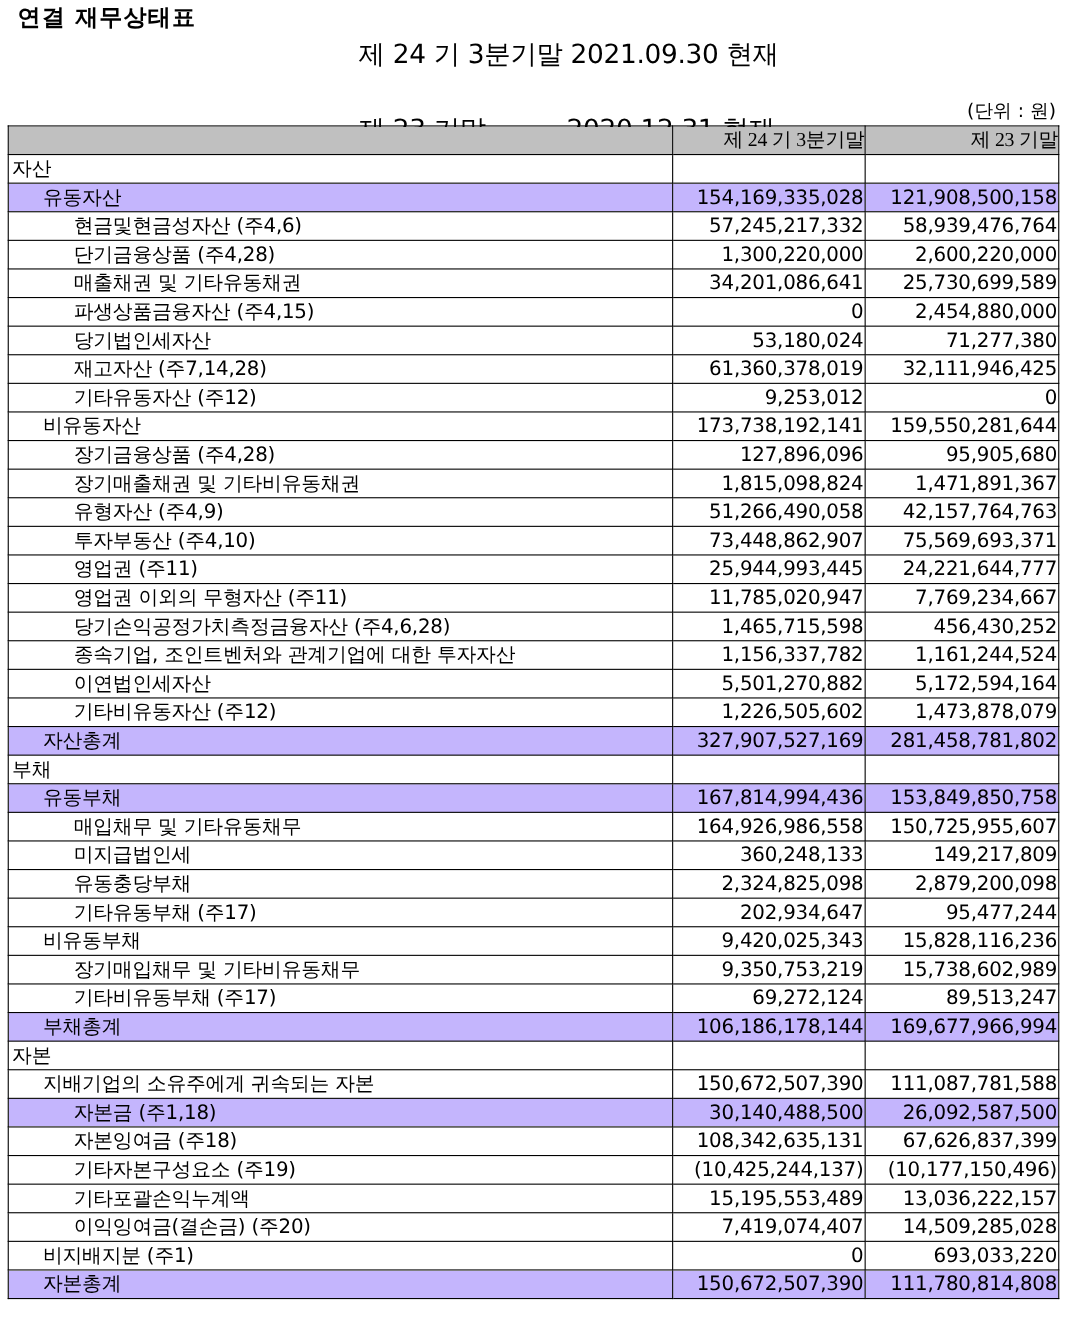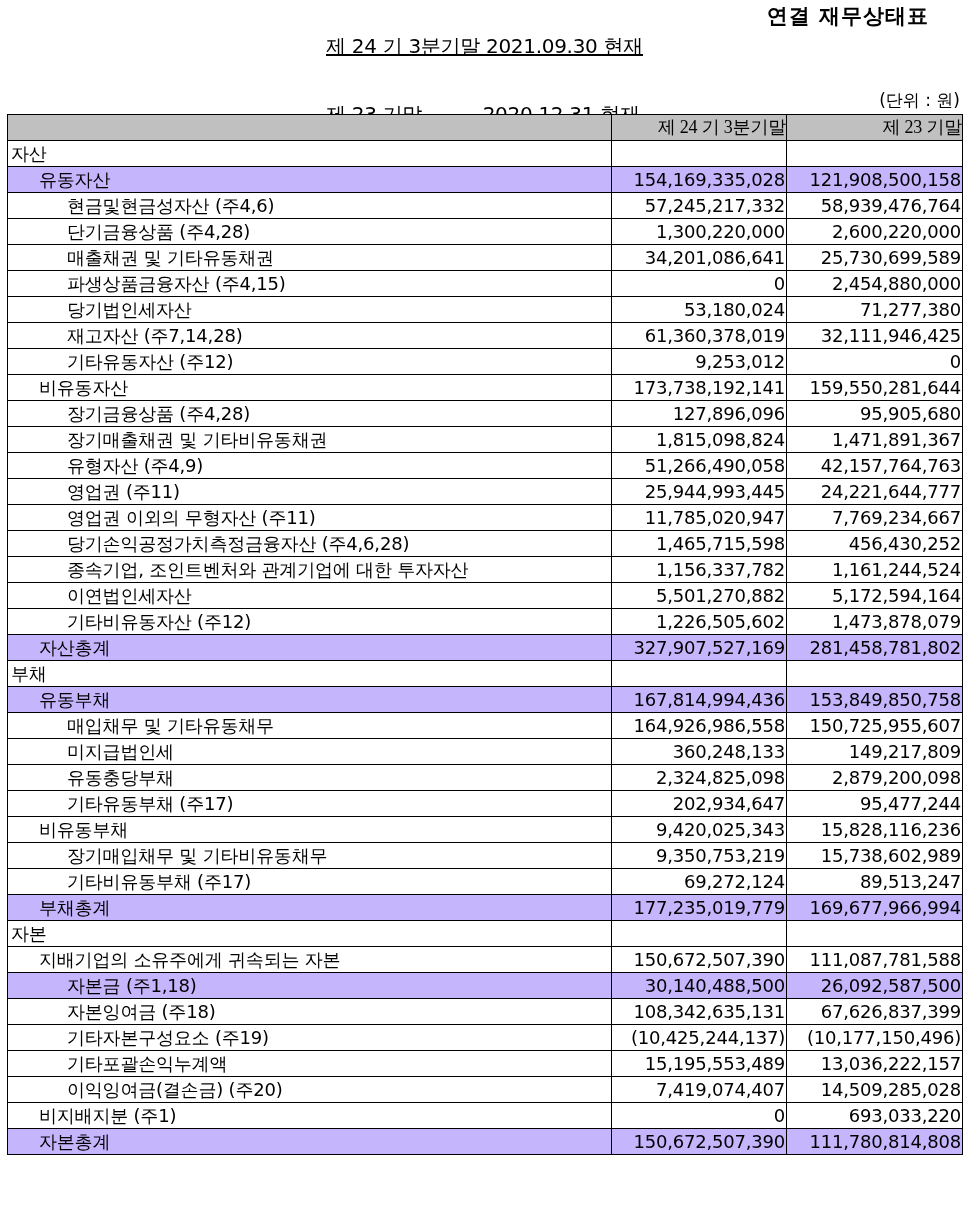--- a/index.html
+++ b/index.html
@@ -2,27 +2,27 @@
 <html><head>
 <meta charset="utf-8">
 <style>
   html, body { margin: 0; padding: 0; background: #ffffff; }
   body {
     width: 969px; height: 1211px; position: relative; overflow: hidden;
     font-family: "DejaVu Sans", "Liberation Sans", sans-serif;
     color: #000;
   }
   .title {
-    position: absolute; left: 0; width: 929px; top: 2px;
-    text-align: right; font-size: 21px; font-weight: bold; letter-spacing: 1px;
+    position: absolute; left: 16px; width: 929px; top: 2px;
+    text-align: left; font-size: 21px; font-weight: bold; letter-spacing: 1px;
     padding-left: 0px;
   }
   .title span { position: relative; left: 0px; }
   .sub {
-    position: absolute; font-size: 20px; white-space: pre; letter-spacing: -0.3px; text-decoration: underline;
+    position: absolute; font-size: 24px; white-space: pre; letter-spacing: -0.3px;
   }
   .sub1 { left: 326px; top: 33px; }
   .sub2 { left: 326px; top: 61px; margin-top: 40px; }
   .unit {
     position: absolute; right: 9px; top: 89px; font-size: 17px;
   }
   table {
     position: absolute; left: 7px; top: 114px;
     border-collapse: collapse; table-layout: fixed;
     width: 955px;
@@ -124,20 +124,25 @@
         <td class="lbl l2">장기매출채권 및 기타비유동채권</td>
         <td class="num">1,815,098,824</td>
         <td class="num">1,471,891,367</td>
       </tr>
       <tr>
         <td class="lbl l2">유형자산 (주4,9)</td>
         <td class="num">51,266,490,058</td>
         <td class="num">42,157,764,763</td>
       </tr>
       <tr>
+        <td class="lbl l2">투자부동산 (주4,10)</td>
+        <td class="num">73,448,862,907</td>
+        <td class="num">75,569,693,371</td>
+      </tr>
+      <tr>
         <td class="lbl l2">영업권 (주11)</td>
         <td class="num">25,944,993,445</td>
         <td class="num">24,221,644,777</td>
       </tr>
       <tr>
         <td class="lbl l2">영업권 이외의 무형자산 (주11)</td>
         <td class="num">11,785,020,947</td>
         <td class="num">7,769,234,667</td>
       </tr>
       <tr>
@@ -205,21 +210,21 @@
         <td class="num">9,350,753,219</td>
         <td class="num">15,738,602,989</td>
       </tr>
       <tr>
         <td class="lbl l2">기타비유동부채 (주17)</td>
         <td class="num">69,272,124</td>
         <td class="num">89,513,247</td>
       </tr>
       <tr class="hl">
         <td class="lbl l1">부채총계</td>
-        <td class="num">177,235,019,779</td>
+        <td class="num">106,186,178,144</td>
         <td class="num">169,677,966,994</td>
       </tr>
       <tr>
         <td class="lbl l0">자본</td>
         <td class="num"></td>
         <td class="num"></td>
       </tr>
       <tr>
         <td class="lbl l1">지배기업의 소유주에게 귀속되는 자본</td>
         <td class="num">150,672,507,390</td>

